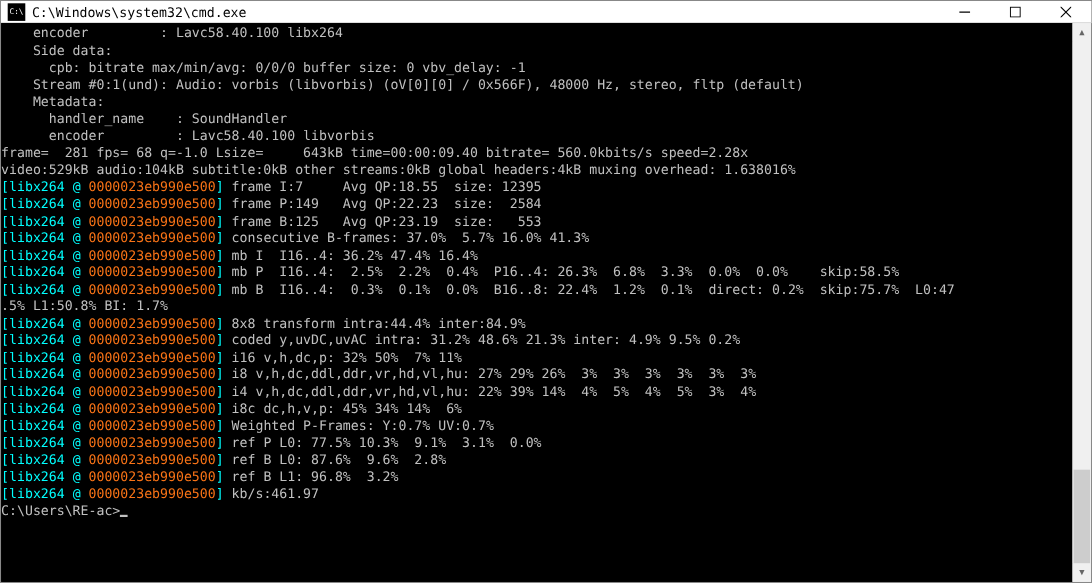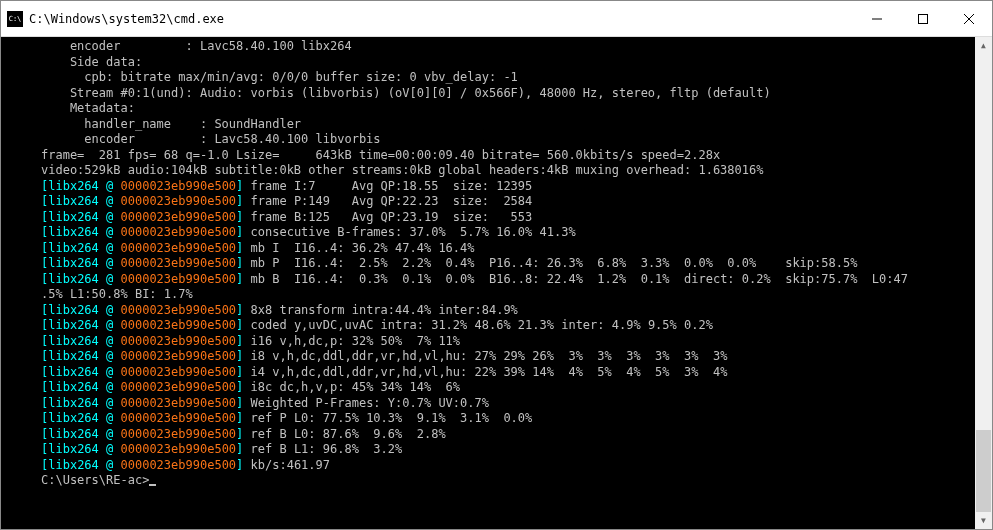--- a/index.html
+++ b/index.html
@@ -12,21 +12,21 @@
     }
     .window {
       width: 993px;
       height: 530px;
       border: 1px solid #888;
       display: flex;
       flex-direction: column;
       background: #fff;
     }
     .titlebar {
-      height: 36px;
+      height: 20px;
       background: #fff;
       display: flex;
       align-items: center;
       padding-left: 6px;
       border-bottom: 1px solid #ddd;
       flex-shrink: 0;
     }
     .title-icon {
       width: 16px;
       height: 16px;
@@ -61,21 +61,20 @@
       font-family: sans-serif;
       font-size: 10px;
       color: #000;
     }
     .wc-btn svg { width: 10px; height: 10px; }
     .content-area {
       flex: 1;
       display: flex;
       background: #000;
       overflow: hidden;
-      padding-left: 40px;
     }
     .terminal {
       flex: 1;
       background: #000;
       color: #c0c0c0;
       font-family: "NSimSun", "SimSun", Consolas, monospace;
       font-size: 12px;
       line-height: 15.5px;
       padding: 2px 2px 2px 0;
       overflow: hidden;

